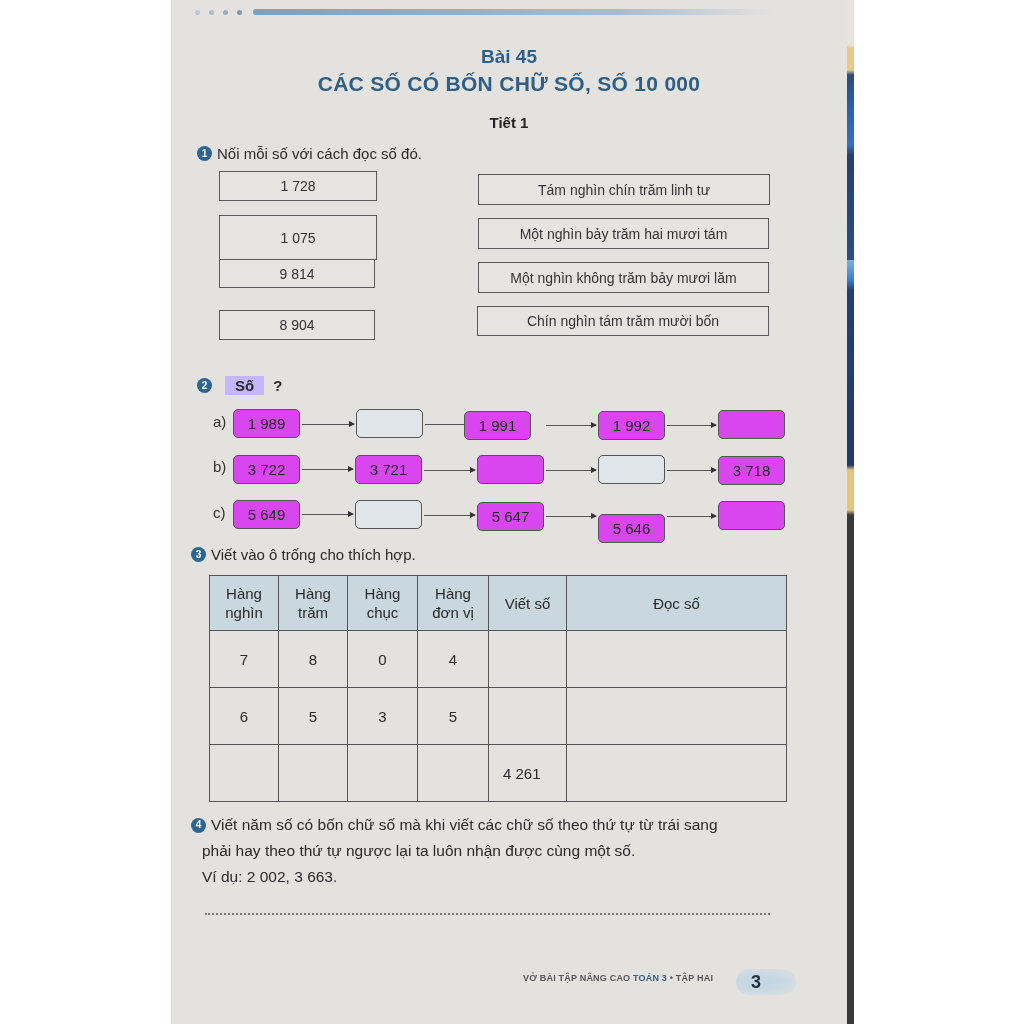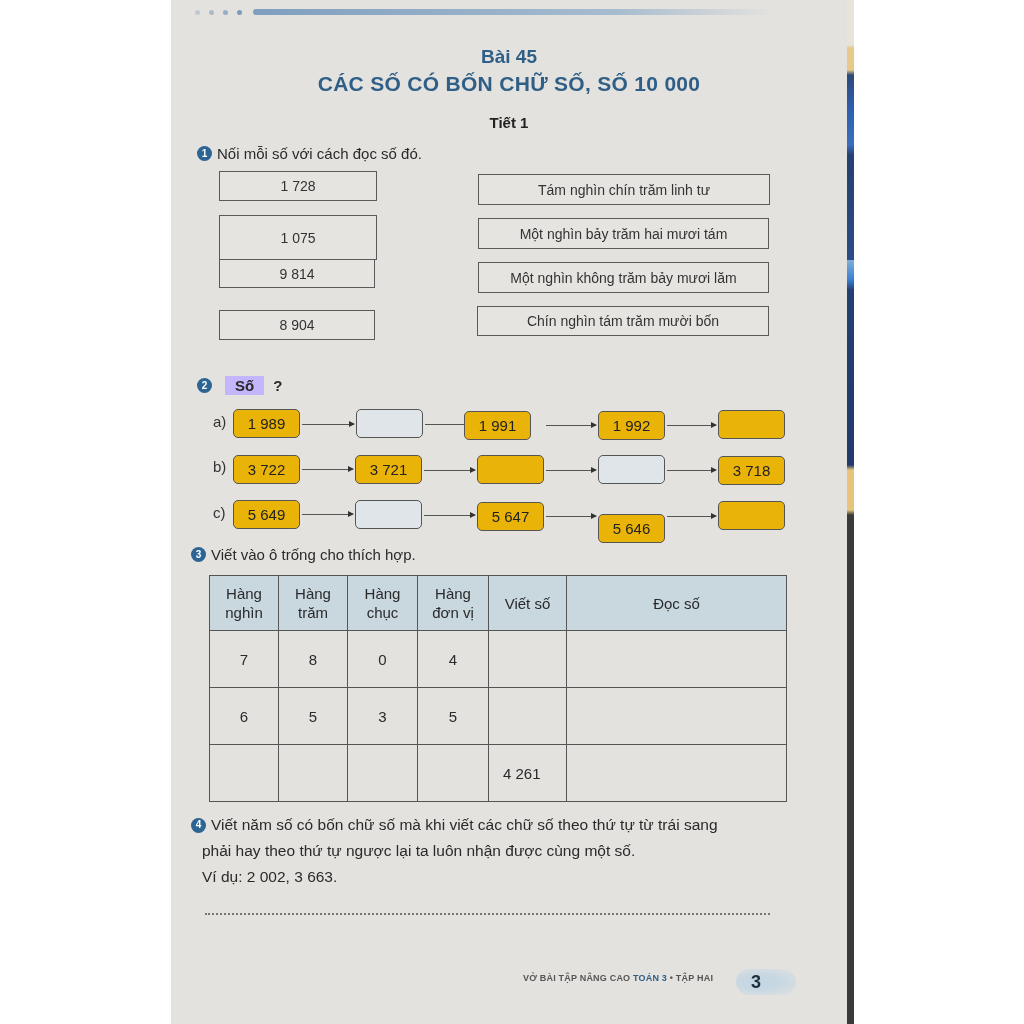--- a/index.html
+++ b/index.html
@@ -14,21 +14,21 @@
        background:linear-gradient(to right,#7f9fbf 0%,#a7bccf 70%,rgba(200,210,220,0) 100%);}
   .abs{position:absolute;}
   .title-small{left:0;width:676px;top:46px;text-align:center;font-weight:bold;font-size:19px;color:#2f5f86;}
   .title-main{left:0;width:676px;top:72px;text-align:center;font-weight:bold;font-size:21px;color:#2f5f86;letter-spacing:0.3px;}
   .tiet{left:0;width:676px;top:114px;text-align:center;font-weight:bold;font-size:15px;color:#222;}
   .ex-head{font-size:15px;color:#2a2a2a;display:flex;align-items:center;gap:5px;}
   .num-badge{width:15px;height:15px;border-radius:50%;background:#2c6493;color:#fff;font-size:10px;font-weight:bold;
        display:inline-flex;align-items:center;justify-content:center;flex:none;}
   .box{position:absolute;border:1.3px solid #5a5a5a;background:#e6e4e1;font-size:14px;color:#333;
        display:flex;align-items:center;justify-content:center;box-sizing:border-box;}
-  .rbox{position:absolute;border:1.3px solid #555;border-radius:5px;background:#eab308;font-size:15px;color:#222;
+  .rbox{position:absolute;border:1.3px solid #555;border-radius:5px;background:#d946ef;font-size:15px;color:#222;
        display:flex;align-items:center;justify-content:center;box-sizing:border-box;height:29px;width:67px;}
   .rbox.tint{background:#dfe5e8;}
   .arrow{position:absolute;height:1.3px;background:#555;}
   .arrow::after{content:"";position:absolute;right:-1px;top:-3px;border-left:6px solid #333;border-top:3.5px solid transparent;border-bottom:3.5px solid transparent;}
   .row-label{position:absolute;font-size:15px;color:#333;}
   .so-hl{background:#c4b5fd;padding:1px 10px;margin-left:8px;font-weight:bold;}
   table.t{position:absolute;left:38px;top:575px;border-collapse:collapse;font-size:15px;color:#2a2a2a;}
   table.t td,table.t th{border:1.3px solid #555;text-align:center;padding:0;font-weight:normal;}
   table.t th{background:#c9d7de;height:54px;line-height:19px;}
   table.t td{height:56px;}

